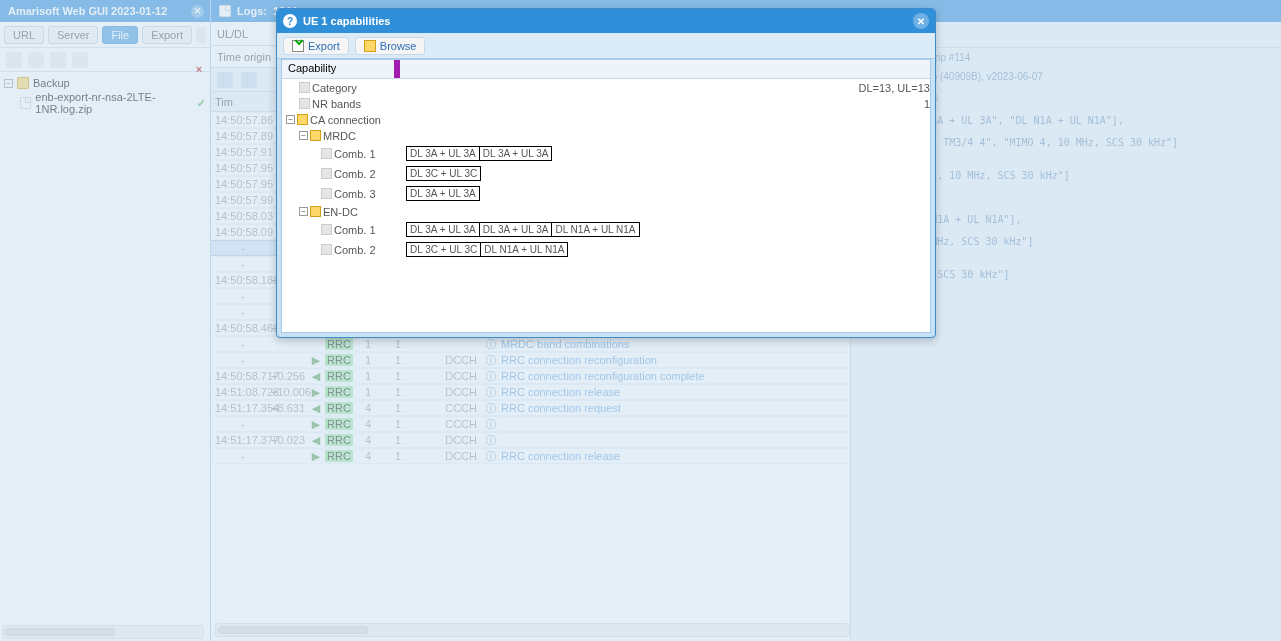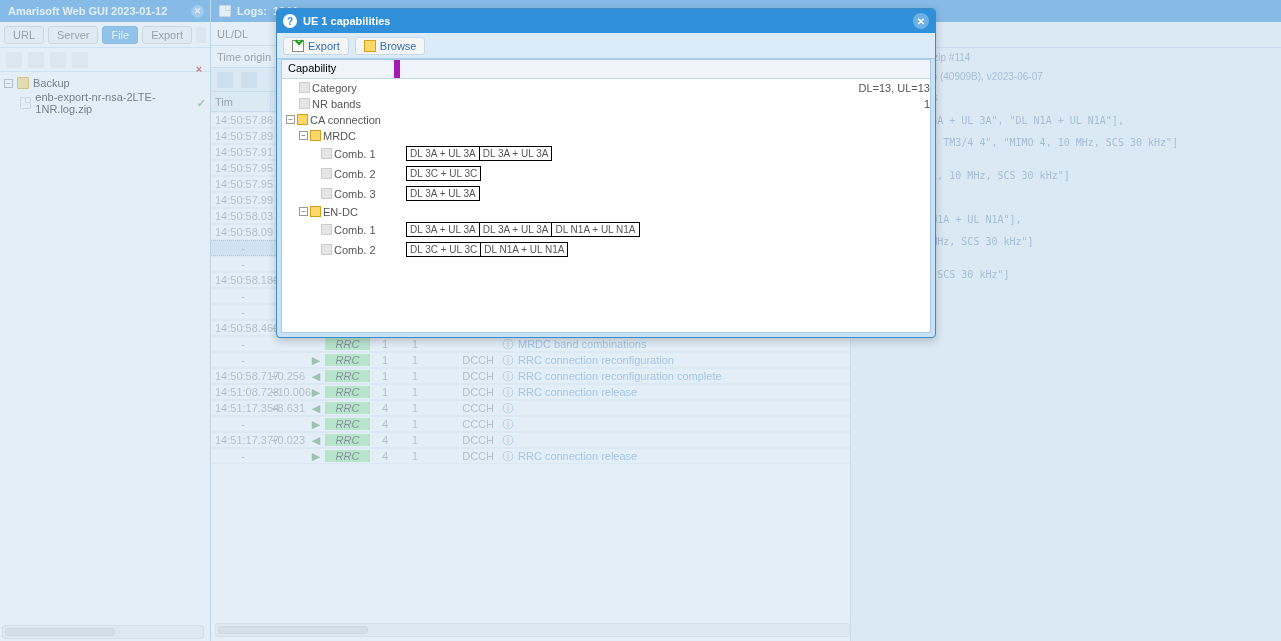--- a/index.html
+++ b/index.html
@@ -37,21 +37,21 @@
 .log-origin { height:22px; display:flex; align-items:center; padding:0 6px; border-bottom:1px solid #c5d9eb; color:#555; }
 .icon-bar { height:24px; display:flex; align-items:center; padding:0 6px; border-bottom:1px solid #c5d9eb; gap:8px; background:#eef4fa; }
 .log-hdr-row { height:20px; display:flex; align-items:center; border-bottom:1px solid #c5d9eb; background:#eef4fa; font-size:10px; color:#555; }
 .log-hdr-row .c { padding:0 4px; border-right:1px solid #d0e3f3; height:100%; display:flex; align-items:center; }
 
 .log-table { flex:1; overflow:hidden; }
 .log-row { display:flex; height:16px; align-items:center; font-size:10px; border-top:1px solid #eef4fa; border-bottom:1px solid #eef4fa; }
 .log-row .c-time { width:60px; padding-left:4px; color:#999;text-align:center; }
 .log-row .c-off { width:36px; text-align:right; color:#999; padding-right:2px; }
 .log-row .c-arrow { width:18px; text-align:center; color:#60a060; }
-.log-row .c-rrc { width:45px; text-align:center; background:#a0e8a0; color:#333;font-style:italic; }
+.log-row .c-rrc { width:28px; text-align:center; background:#a0e8a0; color:#333; }
 .log-row .c-num { width:30px; text-align:center; color:#999; }
 .log-row .c-ch { width:70px; text-align:right; color:#999; padding-right:6px; }
 .log-row .c-info { width:16px; text-align:center; color:#6fa8dc; }
 .log-row .c-msg { flex:1; color:#6fa8dc; padding-left:2px; }
 .log-row.sel { background:#d7e7f7; border-top:1px dotted #8bb1d6; border-bottom:1px dotted #8bb1d6; }
 .log-row.sel .c-msg { color:#6fa8dc; font-weight:bold; }
 
 .side-toolbar { height:26px; display:flex; align-items:center; padding:0 6px; border-bottom:1px solid #c5d9eb; gap:6px; background:#eef4fa; }
 .side-info { padding:4px 8px; font-size:10px; color:#7397b8; }
 .side-link { padding:4px 8px; color:#6fa8dc; cursor:pointer; }
@@ -355,20 +355,21 @@
           </div>
           <div class="log-row">
             <div class="c-time">14:51:17.354</div>
             <div class="c-off">+8.631</div>
             <div class="c-arrow">◀</div>
             <div class="c-rrc" style="">RRC</div>
             <div class="c-num">4</div>
             <div class="c-num">1</div>
             <div class="c-ch">CCCH</div>
             <div class="c-info">ⓘ</div>
+            <div class="c-msg">RRC connection request</div>
           </div>
           <div class="log-row">
             <div class="c-time">-</div>
             <div class="c-off"></div>
             <div class="c-arrow">▶</div>
             <div class="c-rrc" style="">RRC</div>
             <div class="c-num">4</div>
             <div class="c-num">1</div>
             <div class="c-ch">CCCH</div>
             <div class="c-info">ⓘ</div>

